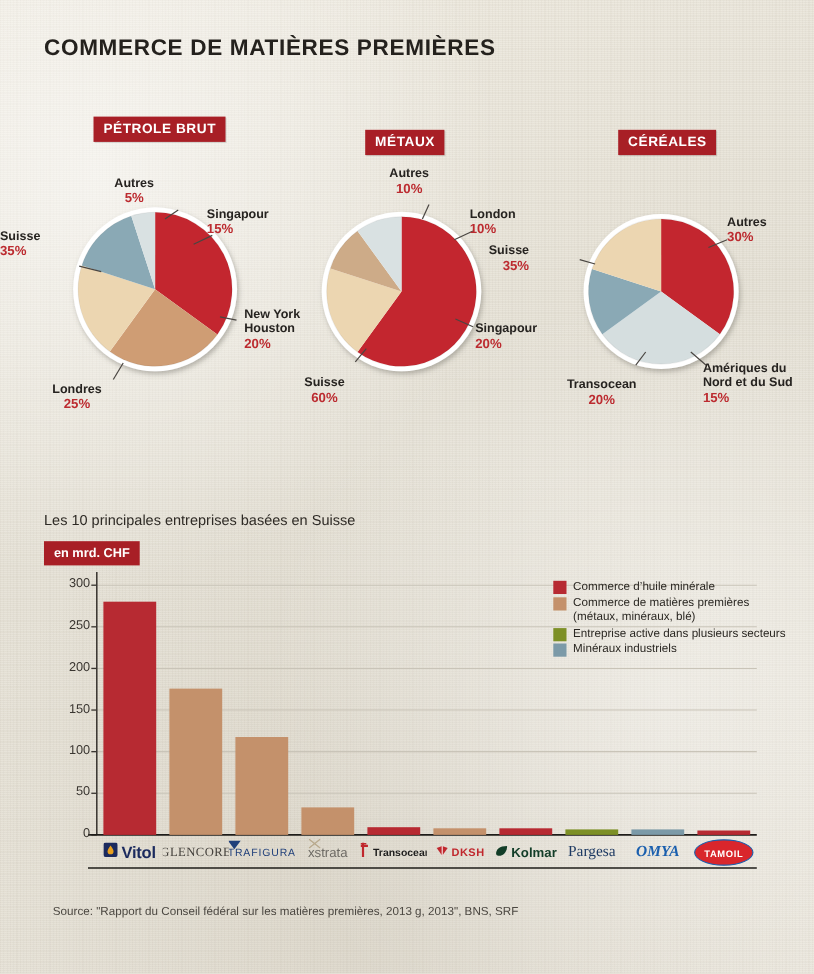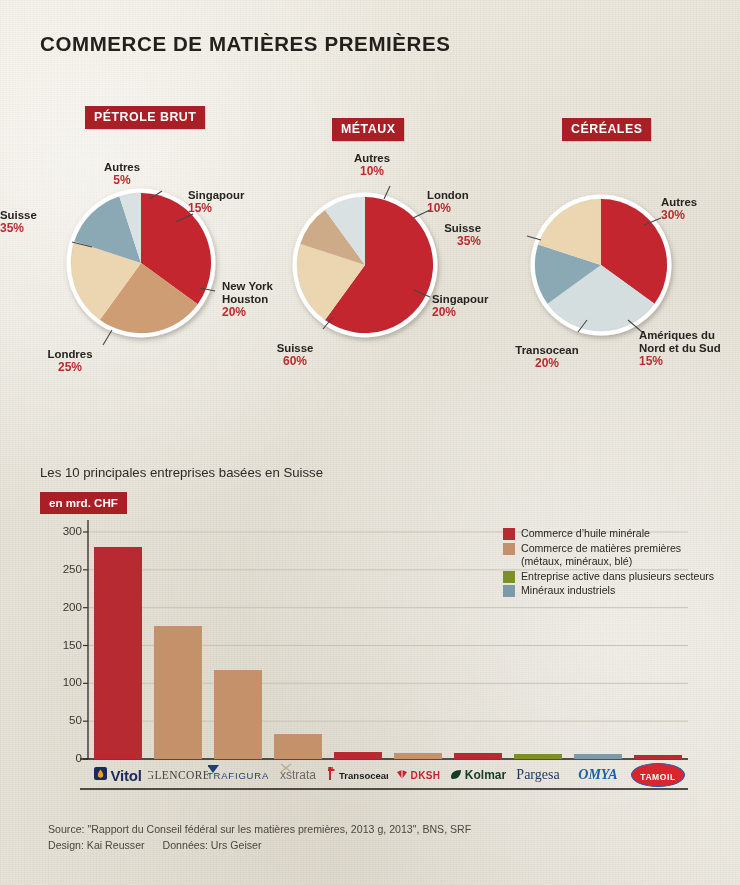--- a/index.html
+++ b/index.html
@@ -349,18 +349,15 @@
         <span class="legend-text">Entreprise active dans plusieurs secteurs</span>
       </div>
       <div class="legend-row" style="left: 503px; top: 75px;">
         <span class="legend-swatch" style="background: rgb(124, 154, 168);"></span>
         <span class="legend-text">Minéraux industriels</span>
       </div>
     </div>
 
   <div id="footer">
     <div>Source: "Rapport du Conseil fédéral sur les matières premières, 2013 g, 2013", BNS, SRF</div>
-    <div>
-      <span>Design: Kai Reusser</span><span class="gap"></span><span>Données: Urs Geiser</span>
-    </div>
   </div>
 
 </div>
 
 </body></html>

